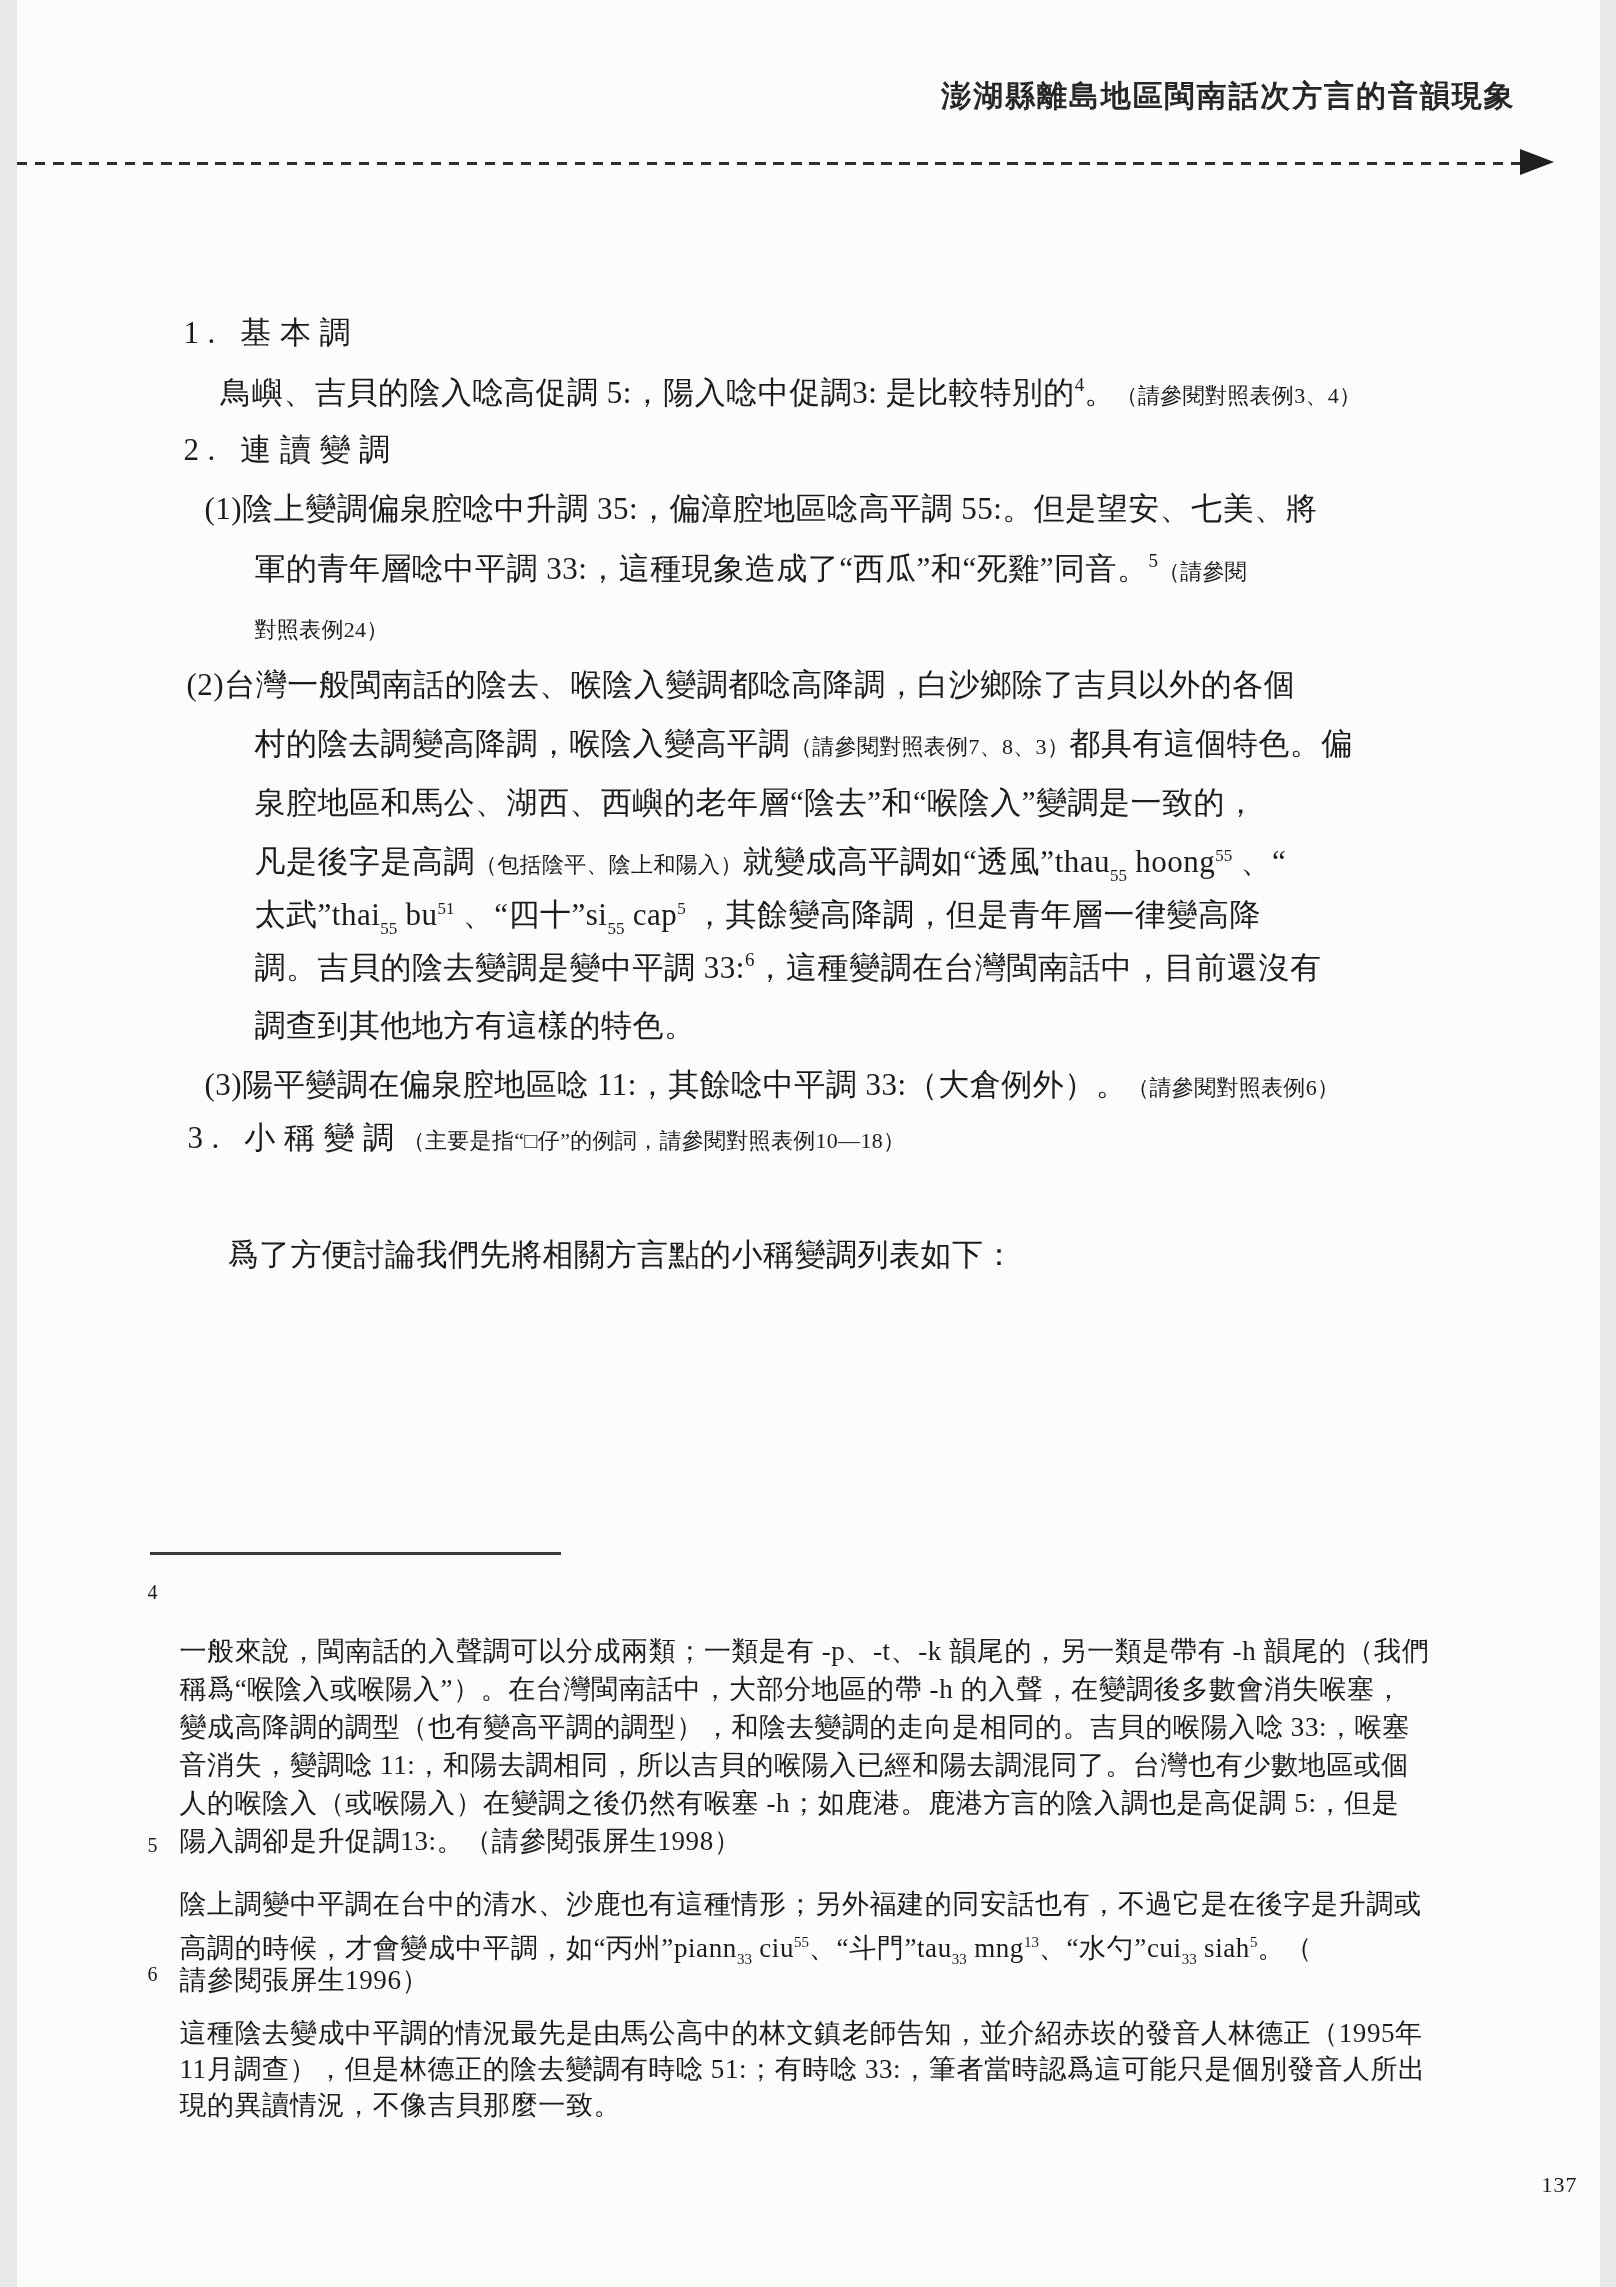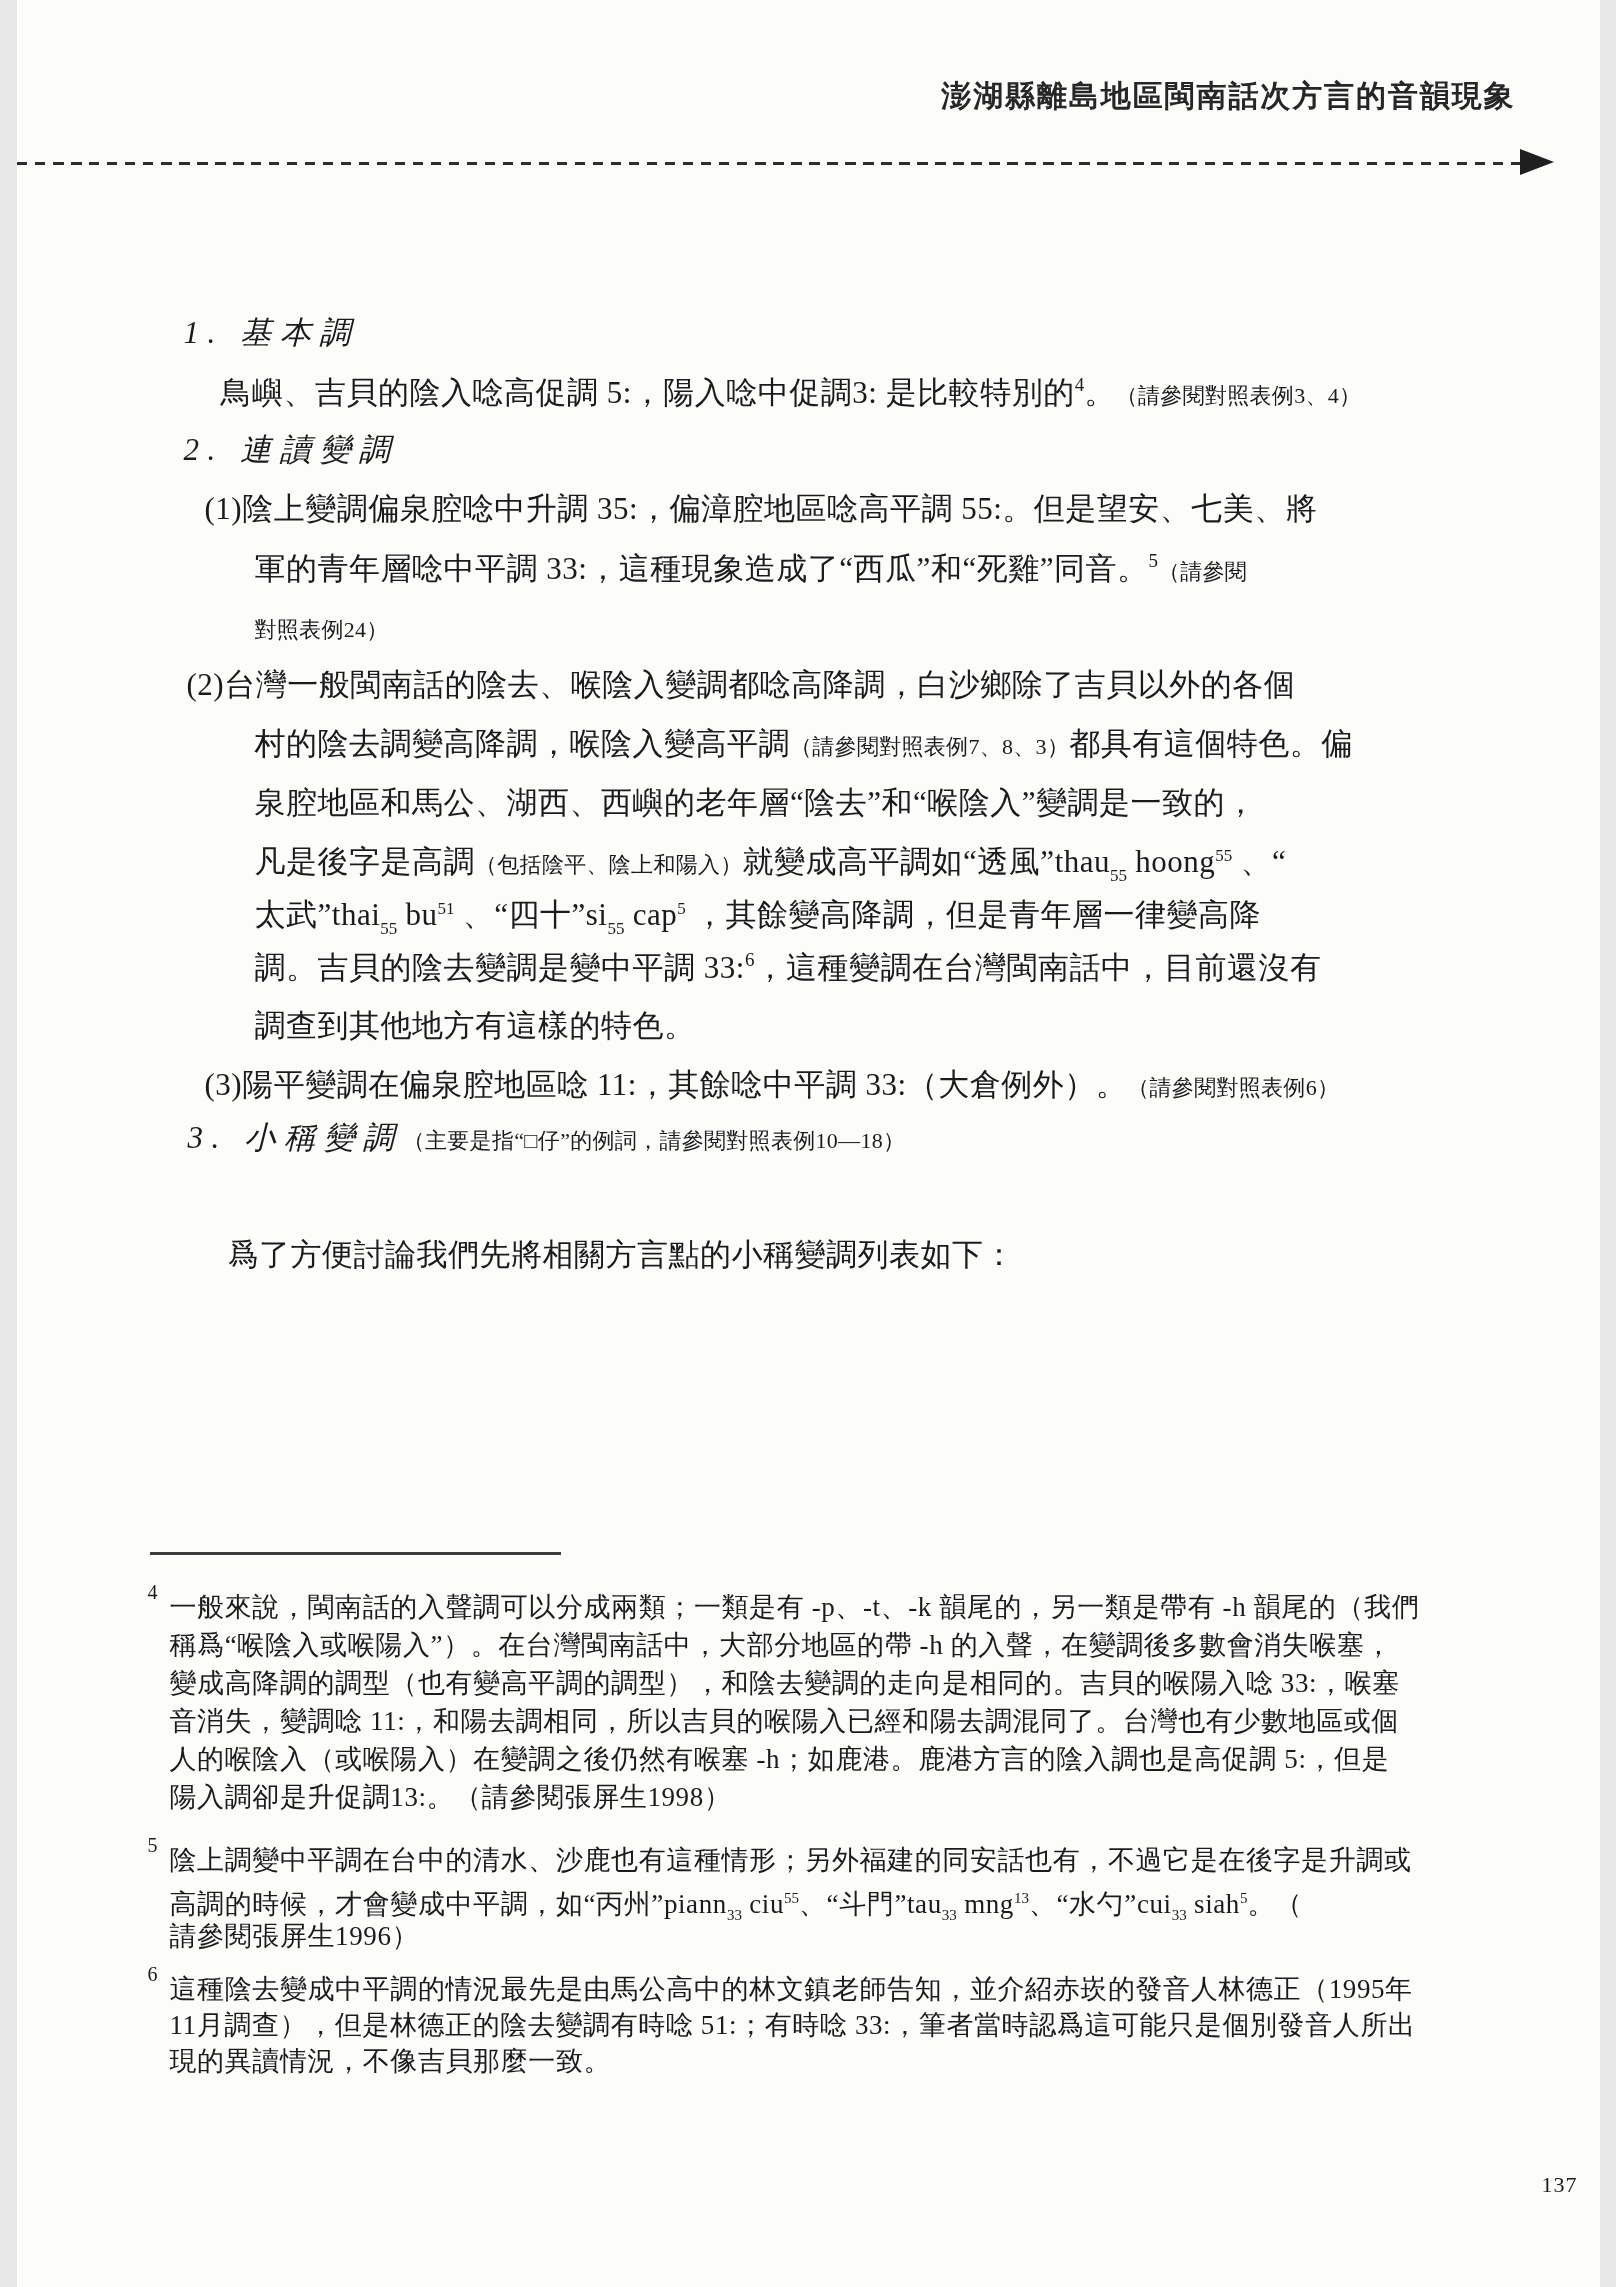--- a/index.html
+++ b/index.html
@@ -28,29 +28,29 @@
     width:0; height:0;
     border-left:34px solid #1f1f1f;
     border-top:13.3px solid transparent;
     border-bottom:13.3px solid transparent;
   }
   
   .bl {
     position:absolute; white-space:nowrap;
     font-size:31px; letter-spacing:0.5px; line-height:1.25;
   }
-  .sec { letter-spacing:8.6px;font-style:italic; }
+  .sec { letter-spacing:8.6px; }
   .sm  { font-size:22px; letter-spacing:0.3px; }
   .fnref { font-size:19px; vertical-align:12.4px; letter-spacing:0; }
   .tsub { font-size:17px; vertical-align:-8.6px; letter-spacing:0; }
   .tsup { font-size:17px; vertical-align:11.4px; letter-spacing:0; }
   
   .fn-rule { position:absolute; top:1552px; left:133px; width:411px; height:2.9px; background:#3c3c3c; }
   .fn-marker { position:absolute; left:131px; font-size:20px; }
-  .fnb { position:absolute; left:153px; font-size:27px; letter-spacing:0.6px; }
+  .fnb { position:absolute; left:163px; font-size:27px; letter-spacing:0.6px;margin-top:44px; }
   .fnb .fl { height:38px; line-height:38px; white-space:nowrap; }
   .fnb.tight .fl { height:36px; line-height:36px; }
   .fnb .tsub { font-size:15px; vertical-align:-7.6px; }
   .fnb .tsup { font-size:15px; vertical-align:9.5px; }
   .pageno { position:absolute; top:2172px; left:1525px; font-size:22px; letter-spacing:1px; }
 </style>
 </head>
 <body>
 
 <div class="page">

